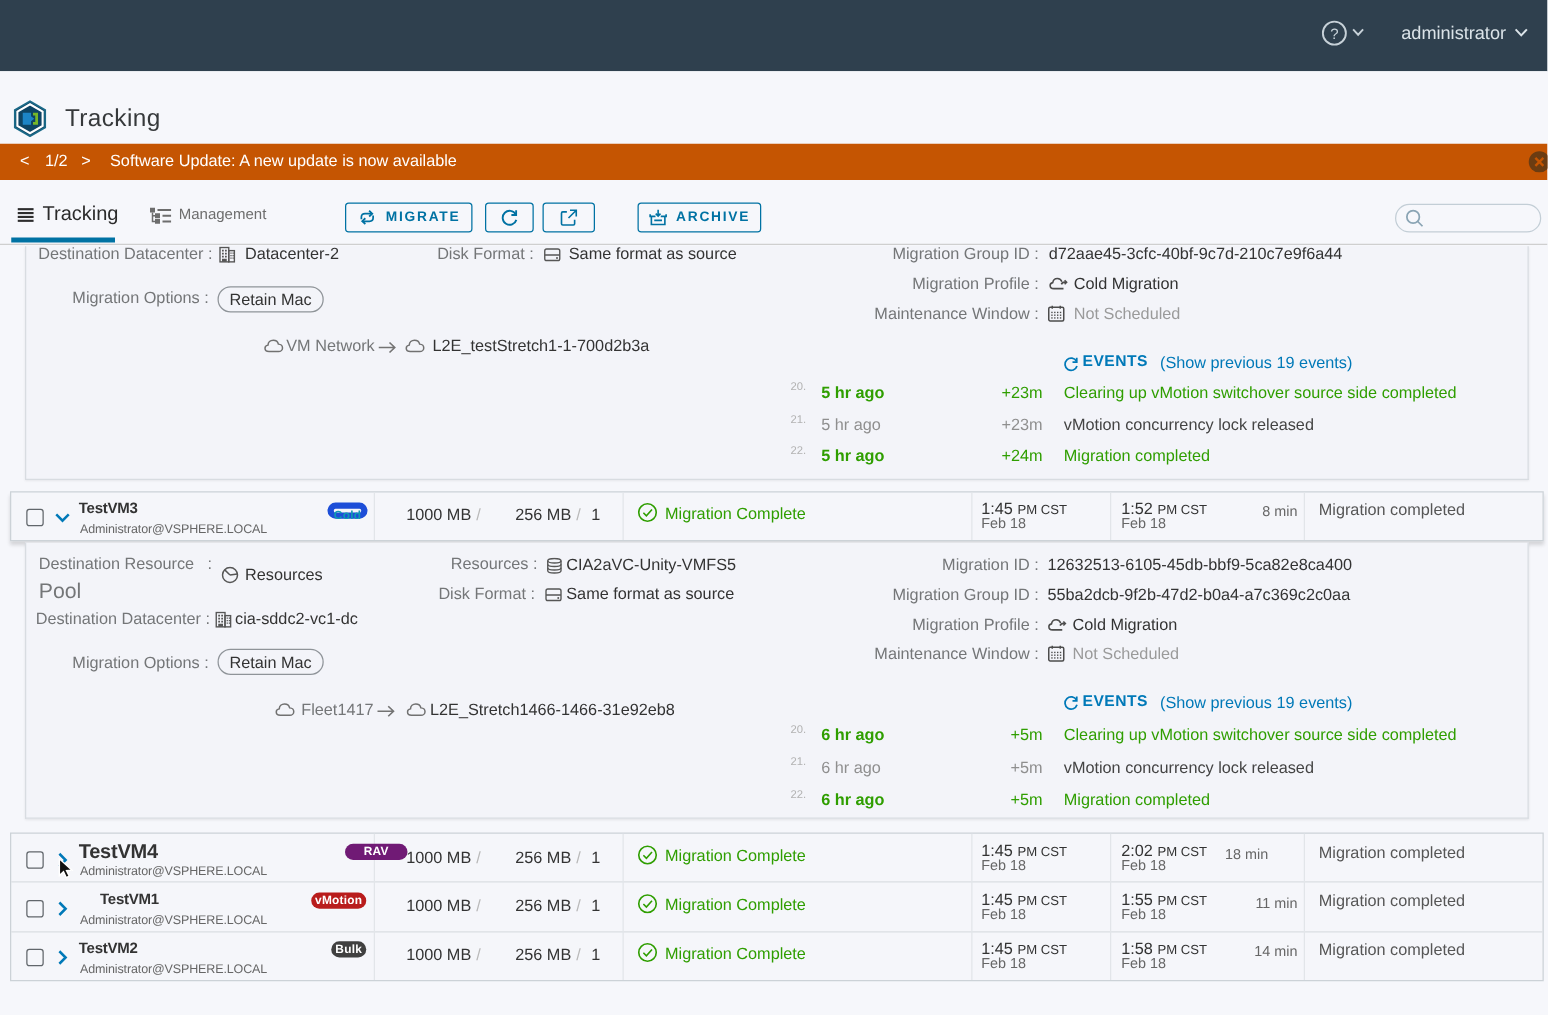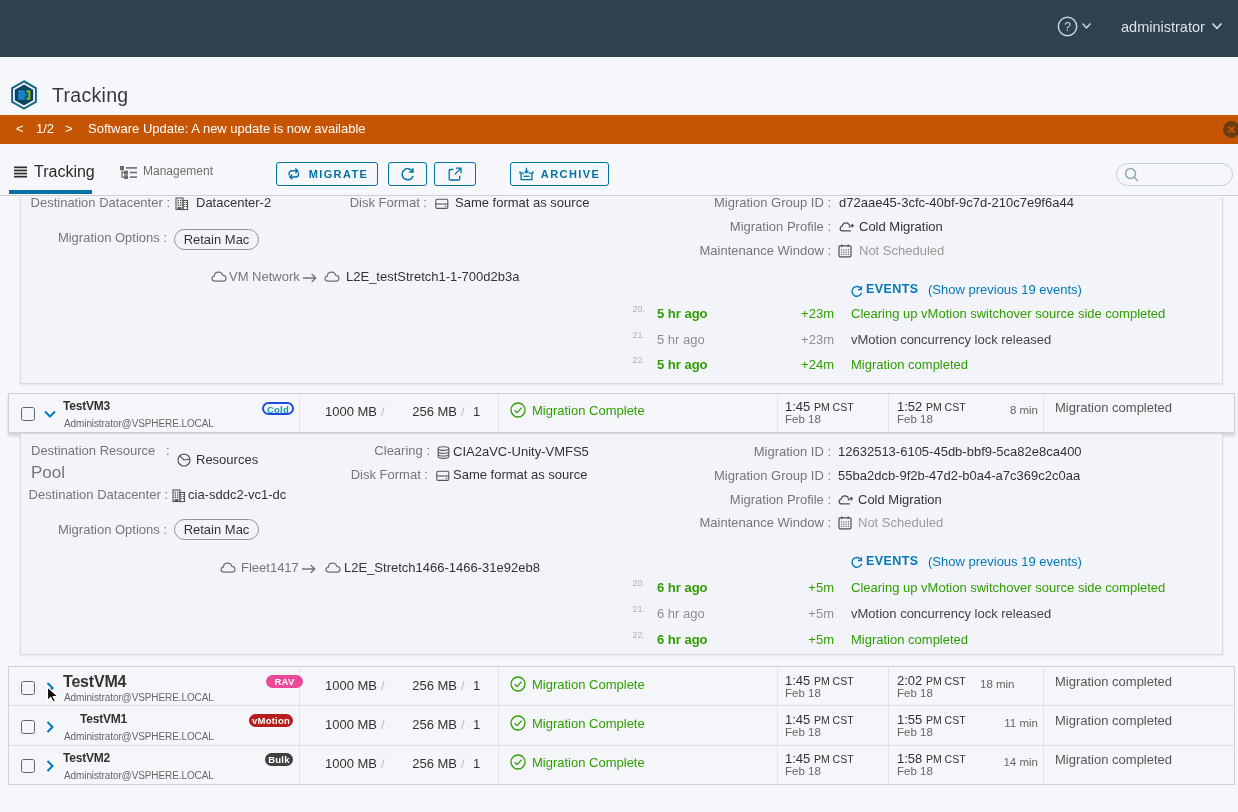--- a/index.html
+++ b/index.html
@@ -195,21 +195,21 @@
 <div class="cdiv" style="left:498px;top:394px;height:38px"></div>
 <div class="cdiv" style="left:777px;top:394px;height:38px"></div>
 <div class="cdiv" style="left:888px;top:394px;height:38px"></div>
 <div class="cdiv" style="left:1043px;top:394px;height:38px"></div>
 <span class="ab cbx" style="left:21px;top:407px;width:14px;height:14px"></span>
 <svg class="ab" style="left:43px;top:409px" width="14" height="10" viewBox="0 0 14 10">
     <path d="M2 2.5 L7 7.5 L12 2.5" fill="none" stroke="#0079b8" stroke-width="2"></path>
   </svg>
 <div class="ab" style="left:63px;top:399px;font-size:12px;font-weight:bold;color:#333;letter-spacing:-.2px">TestVM3</div>
 <div class="ab" style="left:64px;top:418px;font-size:10px;color:#666;letter-spacing:-.1px">Administrator@VSPHERE.LOCAL</div>
-<div class="pill" style="left:262px;top:402px;width:32px;background:transparent;border:2px solid #1d4ed8;color:#0e9bb0;line-height:11px;height:13px">Cold</div>
+<div class="pill" style="left:262px;top:402px;width:32px;background:transparent;border:5px solid #1d4ed8;color:#0e9bb0;line-height:11px;height:13px">Cold</div>
 <div class="ab" style="left:297px;top:404px;width:80px;text-align:right;font-size:13px;color:#333">1000 MB</div>
 <div class="ab" style="left:381px;top:404px;font-size:13px;color:#b9b9b9">/</div>
 <div class="ab" style="left:400px;top:404px;width:57px;text-align:right;font-size:13px;color:#333">256 MB</div>
 <div class="ab" style="left:461px;top:404px;font-size:13px;color:#b9b9b9">/</div>
 <div class="ab" style="left:473px;top:404px;font-size:13px;color:#333">1</div>
 <svg class="ab" style="left:510px;top:402px" width="16" height="16" viewBox="0 0 16 16">
     <circle cx="8" cy="8" r="7" fill="none" stroke="#2f9e00" stroke-width="1.3"></circle>
     <path d="M4.7 8.2 L7.1 10.6 L11.6 5.6" fill="none" stroke="#2f9e00" stroke-width="1.3"></path>
   </svg>
 <div class="ab" style="left:532px;top:403px;font-size:13px;color:#2f9e00">Migration Complete</div>
@@ -222,21 +222,21 @@
 <div class="panel" style="top:434px;height:221px"></div>
 <div class="ab" style="left:31px;top:443px;font-size:13px;color:#747678">Destination Resource</div>
 <div class="ab" style="left:31px;top:463px;font-size:17px;color:#747678">Pool</div>
 <div class="ab" style="left:166px;top:443px;font-size:13px;color:#747678">:</div>
 <svg class="ab" style="left:177px;top:453px" width="15" height="15" viewBox="0 0 15 15">
     <circle cx="7" cy="7" r="6" fill="none" stroke="#565656" stroke-width="1.2"></circle>
     <path d="M7 7 L2.8 2.9" stroke="#565656" stroke-width="1.2" fill="none"></path>
     <path d="M7 7 L12.9 6.2" stroke="#565656" stroke-width="1.2" fill="none"></path>
   </svg>
 <div class="val" style="left:196px;top:455px">Resources</div>
-<div class="lbl" style="left:300px;top:446px;width:130px">Clearing :</div>
+<div class="lbl" style="left:300px;top:446px;width:130px">Resources :</div>
 <svg class="ab" style="left:437px;top:446px" width="14" height="14" viewBox="0 0 14 14">
     <ellipse cx="6.5" cy="2.6" rx="5.3" ry="1.8" fill="none" stroke="#565656" stroke-width="1.1"></ellipse>
     <path d="M1.2 2.6 V10.6 C1.2 11.6 3.6 12.4 6.5 12.4 C9.4 12.4 11.8 11.6 11.8 10.6 V2.6" fill="none" stroke="#565656" stroke-width="1.1"></path>
     <path d="M1.2 5.4 C1.2 6.4 3.6 7.2 6.5 7.2 C9.4 7.2 11.8 6.4 11.8 5.4" fill="none" stroke="#565656" stroke-width="1.1"></path>
     <path d="M1.2 8.2 C1.2 9.2 3.6 10 6.5 10 C9.4 10 11.8 9.2 11.8 8.2" fill="none" stroke="#565656" stroke-width="1.1"></path>
   </svg>
 <div class="val" style="left:453px;top:447px">CIA2aVC-Unity-VMFS5</div>
 <div class="lbl" style="left:300px;top:470px;width:128px">Disk Format :</div>
 <svg class="ab" style="left:436px;top:469px" width="14" height="14" viewBox="0 0 14 14">
     <rect x="0.8" y="2.2" width="12" height="9.2" rx="1.5" fill="none" stroke="#565656" stroke-width="1.1"></rect>
@@ -335,21 +335,21 @@
 <div class="cdiv" style="left:498px;top:667px;height:117px"></div>
 <div class="cdiv" style="left:777px;top:667px;height:117px"></div>
 <div class="cdiv" style="left:888px;top:667px;height:117px"></div>
 <div class="cdiv" style="left:1043px;top:667px;height:117px"></div>
 <span class="ab cbx" style="left:21px;top:681px;width:14px;height:14px"></span>
 <svg class="ab" style="left:45px;top:681px" width="10" height="14" viewBox="0 0 10 14">
     <path d="M2.5 2 L7.5 7 L2.5 12" fill="none" stroke="#0079b8" stroke-width="2"></path>
   </svg>
 <div class="ab" style="left:63px;top:673px;font-size:16px;font-weight:bold;color:#333;letter-spacing:-.2px">TestVM4</div>
 <div class="ab" style="left:64px;top:692px;font-size:10px;color:#666;letter-spacing:-.1px">Administrator@VSPHERE.LOCAL</div>
-<div class="pill" style="left:266px;top:675px;width:37px;background:#ec4899">RAV</div>
+<div class="pill" style="left:276px;top:675px;width:50px;background:#701a75">RAV</div>
 <div class="ab" style="left:297px;top:678px;width:80px;text-align:right;font-size:13px;color:#333">1000 MB</div>
 <div class="ab" style="left:381px;top:678px;font-size:13px;color:#b9b9b9">/</div>
 <div class="ab" style="left:400px;top:678px;width:57px;text-align:right;font-size:13px;color:#333">256 MB</div>
 <div class="ab" style="left:461px;top:678px;font-size:13px;color:#b9b9b9">/</div>
 <div class="ab" style="left:473px;top:678px;font-size:13px;color:#333">1</div>
 <svg class="ab" style="left:510px;top:676px" width="16" height="16" viewBox="0 0 16 16">
     <circle cx="8" cy="8" r="7" fill="none" stroke="#2f9e00" stroke-width="1.3"></circle>
     <path d="M4.7 8.2 L7.1 10.6 L11.6 5.6" fill="none" stroke="#2f9e00" stroke-width="1.3"></path>
   </svg>
 <div class="ab" style="left:532px;top:677px;font-size:13px;color:#2f9e00">Migration Complete</div>

